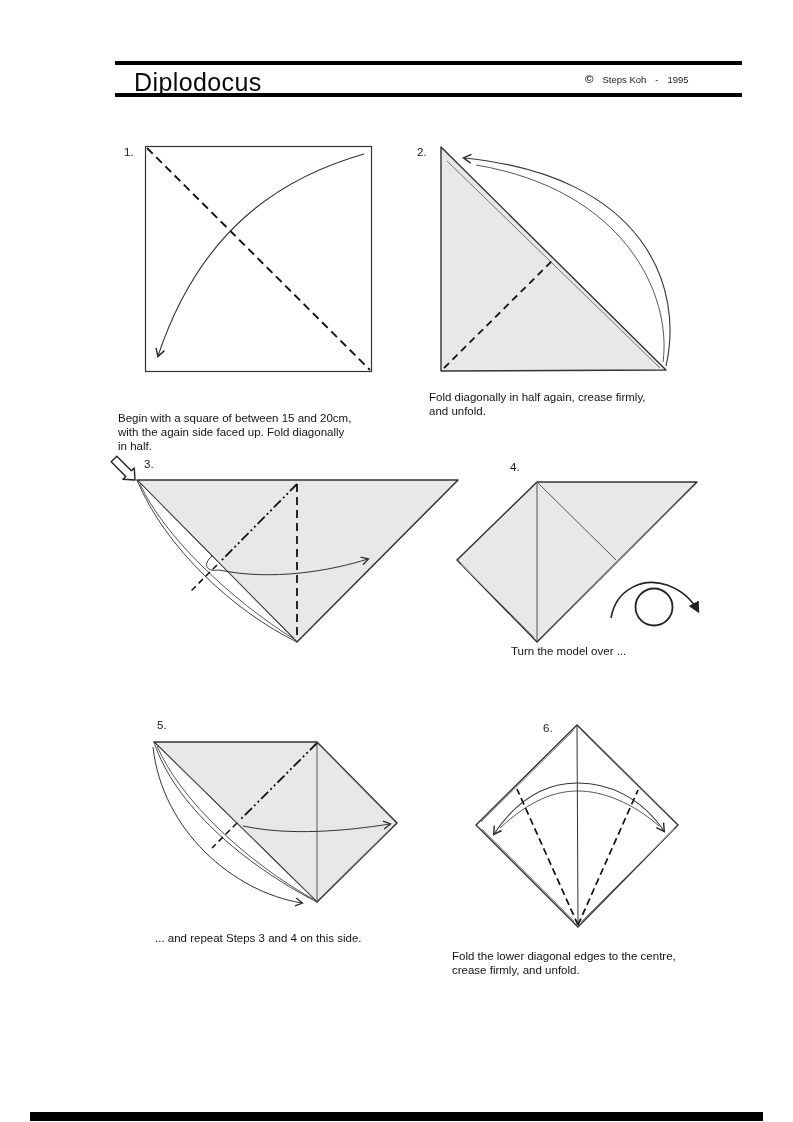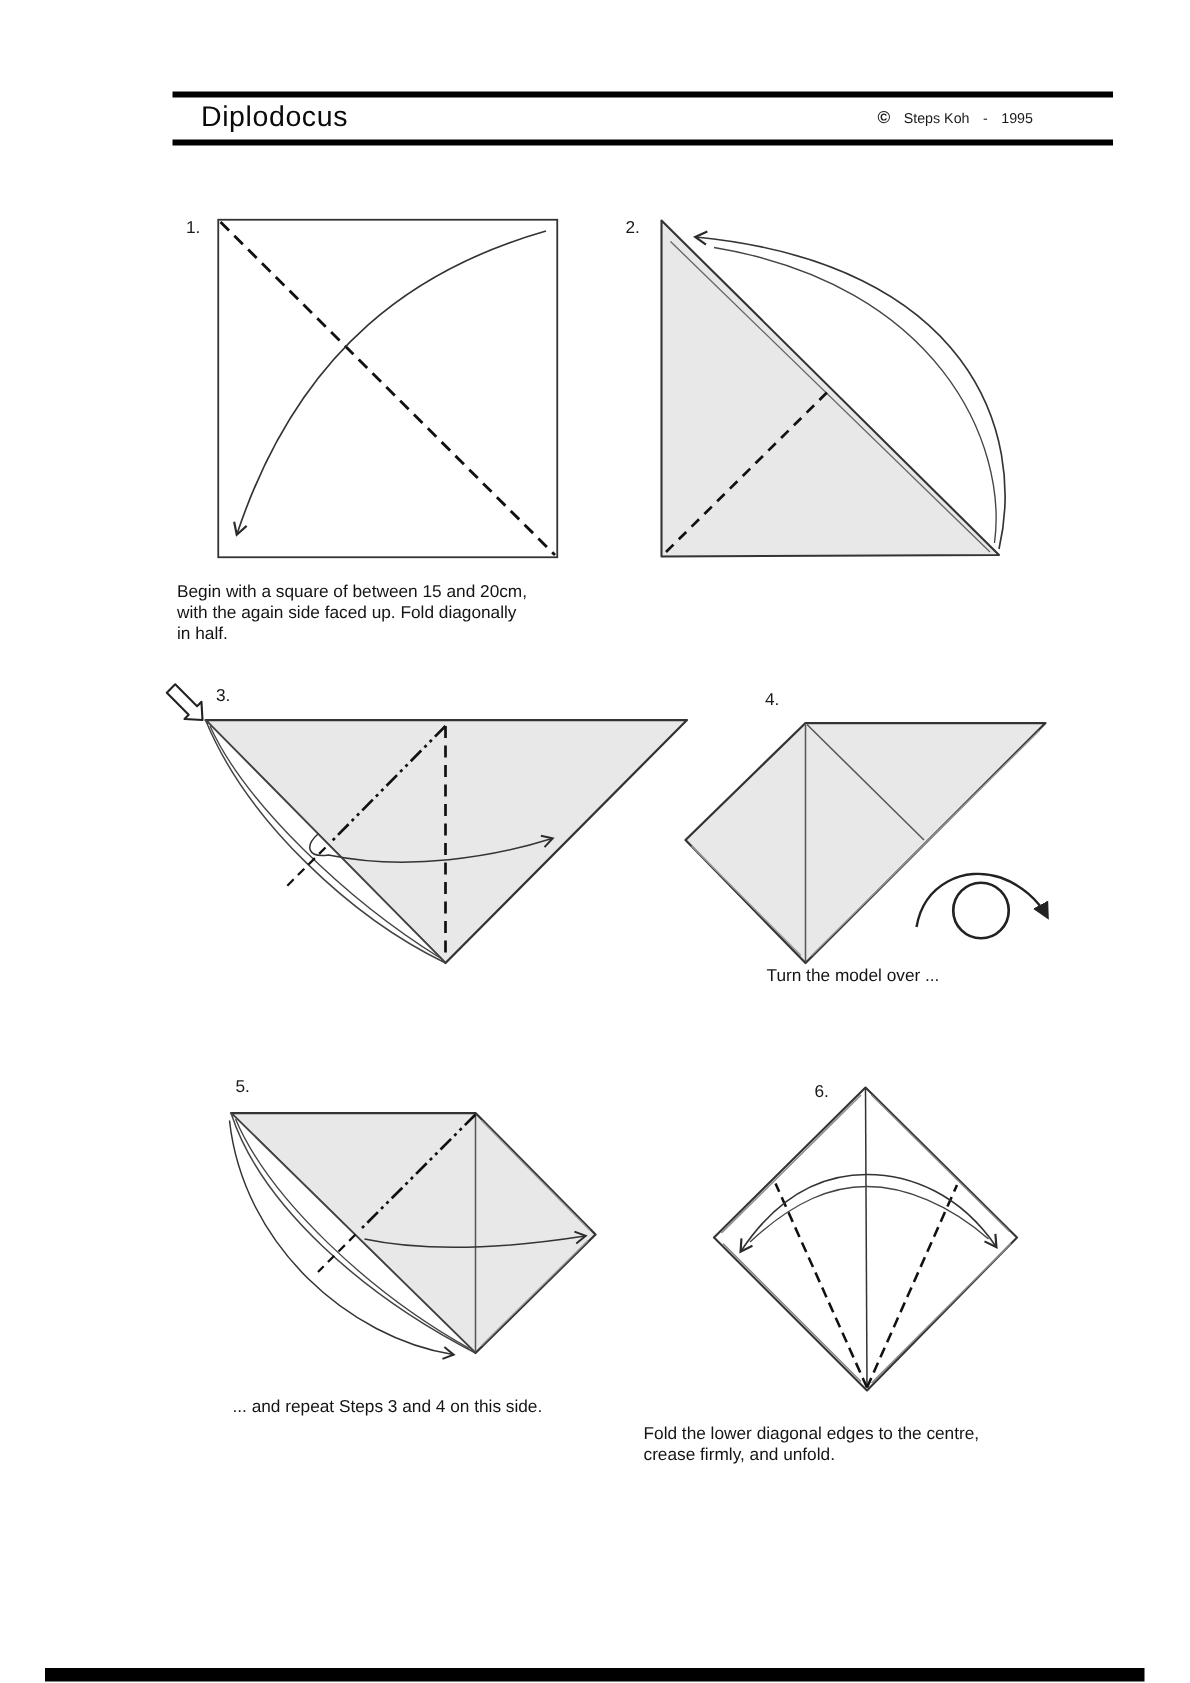--- a/index.html
+++ b/index.html
@@ -8,21 +8,21 @@
   #page {
     position: relative;
     width: 793px;
     height: 1122px;
     background: #ffffff;
     overflow: hidden;
   }
   .abs { position: absolute; }
   .rule { background: var(--rule, #000); }
   .title {
-    font-size: 19px;
+    font-size: 25px;
     letter-spacing: 0.4px;
     color: #0a0a0a;
     white-space: nowrap;
   }
   .byline {
     display: flex;
     align-items: center;
     gap: 9px;
     font-size: 9.5px;
     color: #1a1a1a;
@@ -54,39 +54,43 @@
   <svg class="abs" style="left:110px; top:138px;" width="290" height="245" viewBox="110 138 290 245">
     <defs>
       <marker id="ah1" viewBox="0 0 10 10" refX="7.5" refY="5" markerWidth="10" markerHeight="10" orient="auto-start-reverse">
         <path d="M1,1 L8,5 L1,9" fill="none" stroke="#2a2a2a" stroke-width="1.3"></path>
       </marker>
     </defs>
     <rect x="145.5" y="146.5" width="226" height="225" style="fill:#ffffff" stroke="#333" stroke-width="1.2"></rect>
     <line x1="147" y1="148" x2="370" y2="370" stroke="#111" stroke-width="1.9" stroke-dasharray="8 5"></line>
     <path d="M 364 154 C 280 178, 200 230, 158 356" fill="none" stroke="#333" stroke-width="1.1" marker-end="url(#ah1)"></path>
   </svg>
-  <div class="abs caption" style="left:118px; top:388px;">
+  <div class="abs caption" style="left:118px; top:411px;">
     <div>Begin with a square of between 15 and 20cm,</div>
     <div>with the again side faced up. Fold diagonally</div>
     <div>in half.</div>
   </div>
 
   <div class="abs step-num" style="left:417px; top:146px;">2.</div>
   <svg class="abs" style="left:405px; top:138px;" width="300" height="250" viewBox="405 138 300 250">
     <defs>
       <marker id="ah2" viewBox="0 0 10 10" refX="7.5" refY="5" markerWidth="10" markerHeight="10" orient="auto-start-reverse">
         <path d="M1,1 L8,5 L1,9" fill="none" stroke="#2a2a2a" stroke-width="1.3"></path>
       </marker>
     </defs>
     <path d="M441,147 L441,371 L666,370 Z" style="fill:var(--paper,#e8e8e8)" stroke="#333" stroke-width="1.4" stroke-linejoin="round"></path>
     <path d="M447,161 L660,368" fill="none" stroke="#666" stroke-width="0.9"></path>
     <path d="M444,368 L553,260" fill="none" stroke="#111" stroke-width="1.8" stroke-dasharray="7 5"></path>
     <path d="M663,362 C 672,295 625,190 476,165" fill="none" stroke="#444" stroke-width="0.9"></path>
     <path d="M666,366 C 684,288 646,176 464,158" fill="none" stroke="#333" stroke-width="1.1" marker-end="url(#ah2)"></path>
   </svg>
+  <div class="abs caption" style="left:429px; top:390px;">
+    <div>Fold diagonally in half again, crease firmly,</div>
+    <div>and unfold.</div>
+  </div>
 
   <div class="abs step-num" style="left:144px; top:458px;">3.</div>
   <svg class="abs" style="left:100px; top:448px;" width="375" height="205" viewBox="100 448 375 205">
     <defs>
       <marker id="ah3" viewBox="0 0 10 10" refX="7.5" refY="5" markerWidth="10" markerHeight="10" orient="auto-start-reverse">
         <path d="M1,1 L8,5 L1,9" fill="none" stroke="#2a2a2a" stroke-width="1.3"></path>
       </marker>
     </defs>
     <polygon points="116.8,456.2 131.4,470.8 134.3,467.9 135,480 123,479.3 125.8,476.5 111.2,461.8" fill="#ffffff" stroke="#222" stroke-width="1.4" stroke-linejoin="round"></polygon>
     <path d="M137,480 L458,480 L297,642 Z" style="fill:var(--paper,#e8e8e8)" stroke="#333" stroke-width="1.5" stroke-linejoin="round"></path>
@@ -152,20 +156,20 @@
     <path d="M481,822 L574,730" fill="none" stroke="#888" stroke-width="1"></path>
     <path d="M581,730 L673,821" fill="none" stroke="#888" stroke-width="1"></path>
     <path d="M674,829 L581,922" fill="none" stroke="#888" stroke-width="1"></path>
     <path d="M482,829 L574,921" fill="none" stroke="#888" stroke-width="1"></path>
     <line x1="577" y1="726" x2="578" y2="925" stroke="#333" stroke-width="1"></line>
     <line x1="578" y1="925" x2="517" y2="789" stroke="#111" stroke-width="1.7" stroke-dasharray="7 4"></line>
     <line x1="578" y1="925" x2="638" y2="790" stroke="#111" stroke-width="1.7" stroke-dasharray="7 4"></line>
     <path d="M494,834 C 520,795 550,783 578,783 C 607,783 640,796 664,831" fill="none" stroke="#333" stroke-width="1.1" marker-start="url(#ah6)" marker-end="url(#ah6)"></path>
     <path d="M500,828 C 530,800 555,791 578,791 C 603,791 633,803 659,826" fill="none" stroke="#444" stroke-width="0.9"></path>
   </svg>
-  <div class="abs caption" style="left:429px; top:949px;">
+  <div class="abs caption" style="left:452px; top:949px;">
     <div>Fold the lower diagonal edges to the centre,</div>
     <div>crease firmly, and unfold.</div>
   </div>
 
   <div class="abs footer-bar" style="left:30px; top:1112px; width:733px; height:9px;"></div>
 
 </div>
 
 </body></html>

